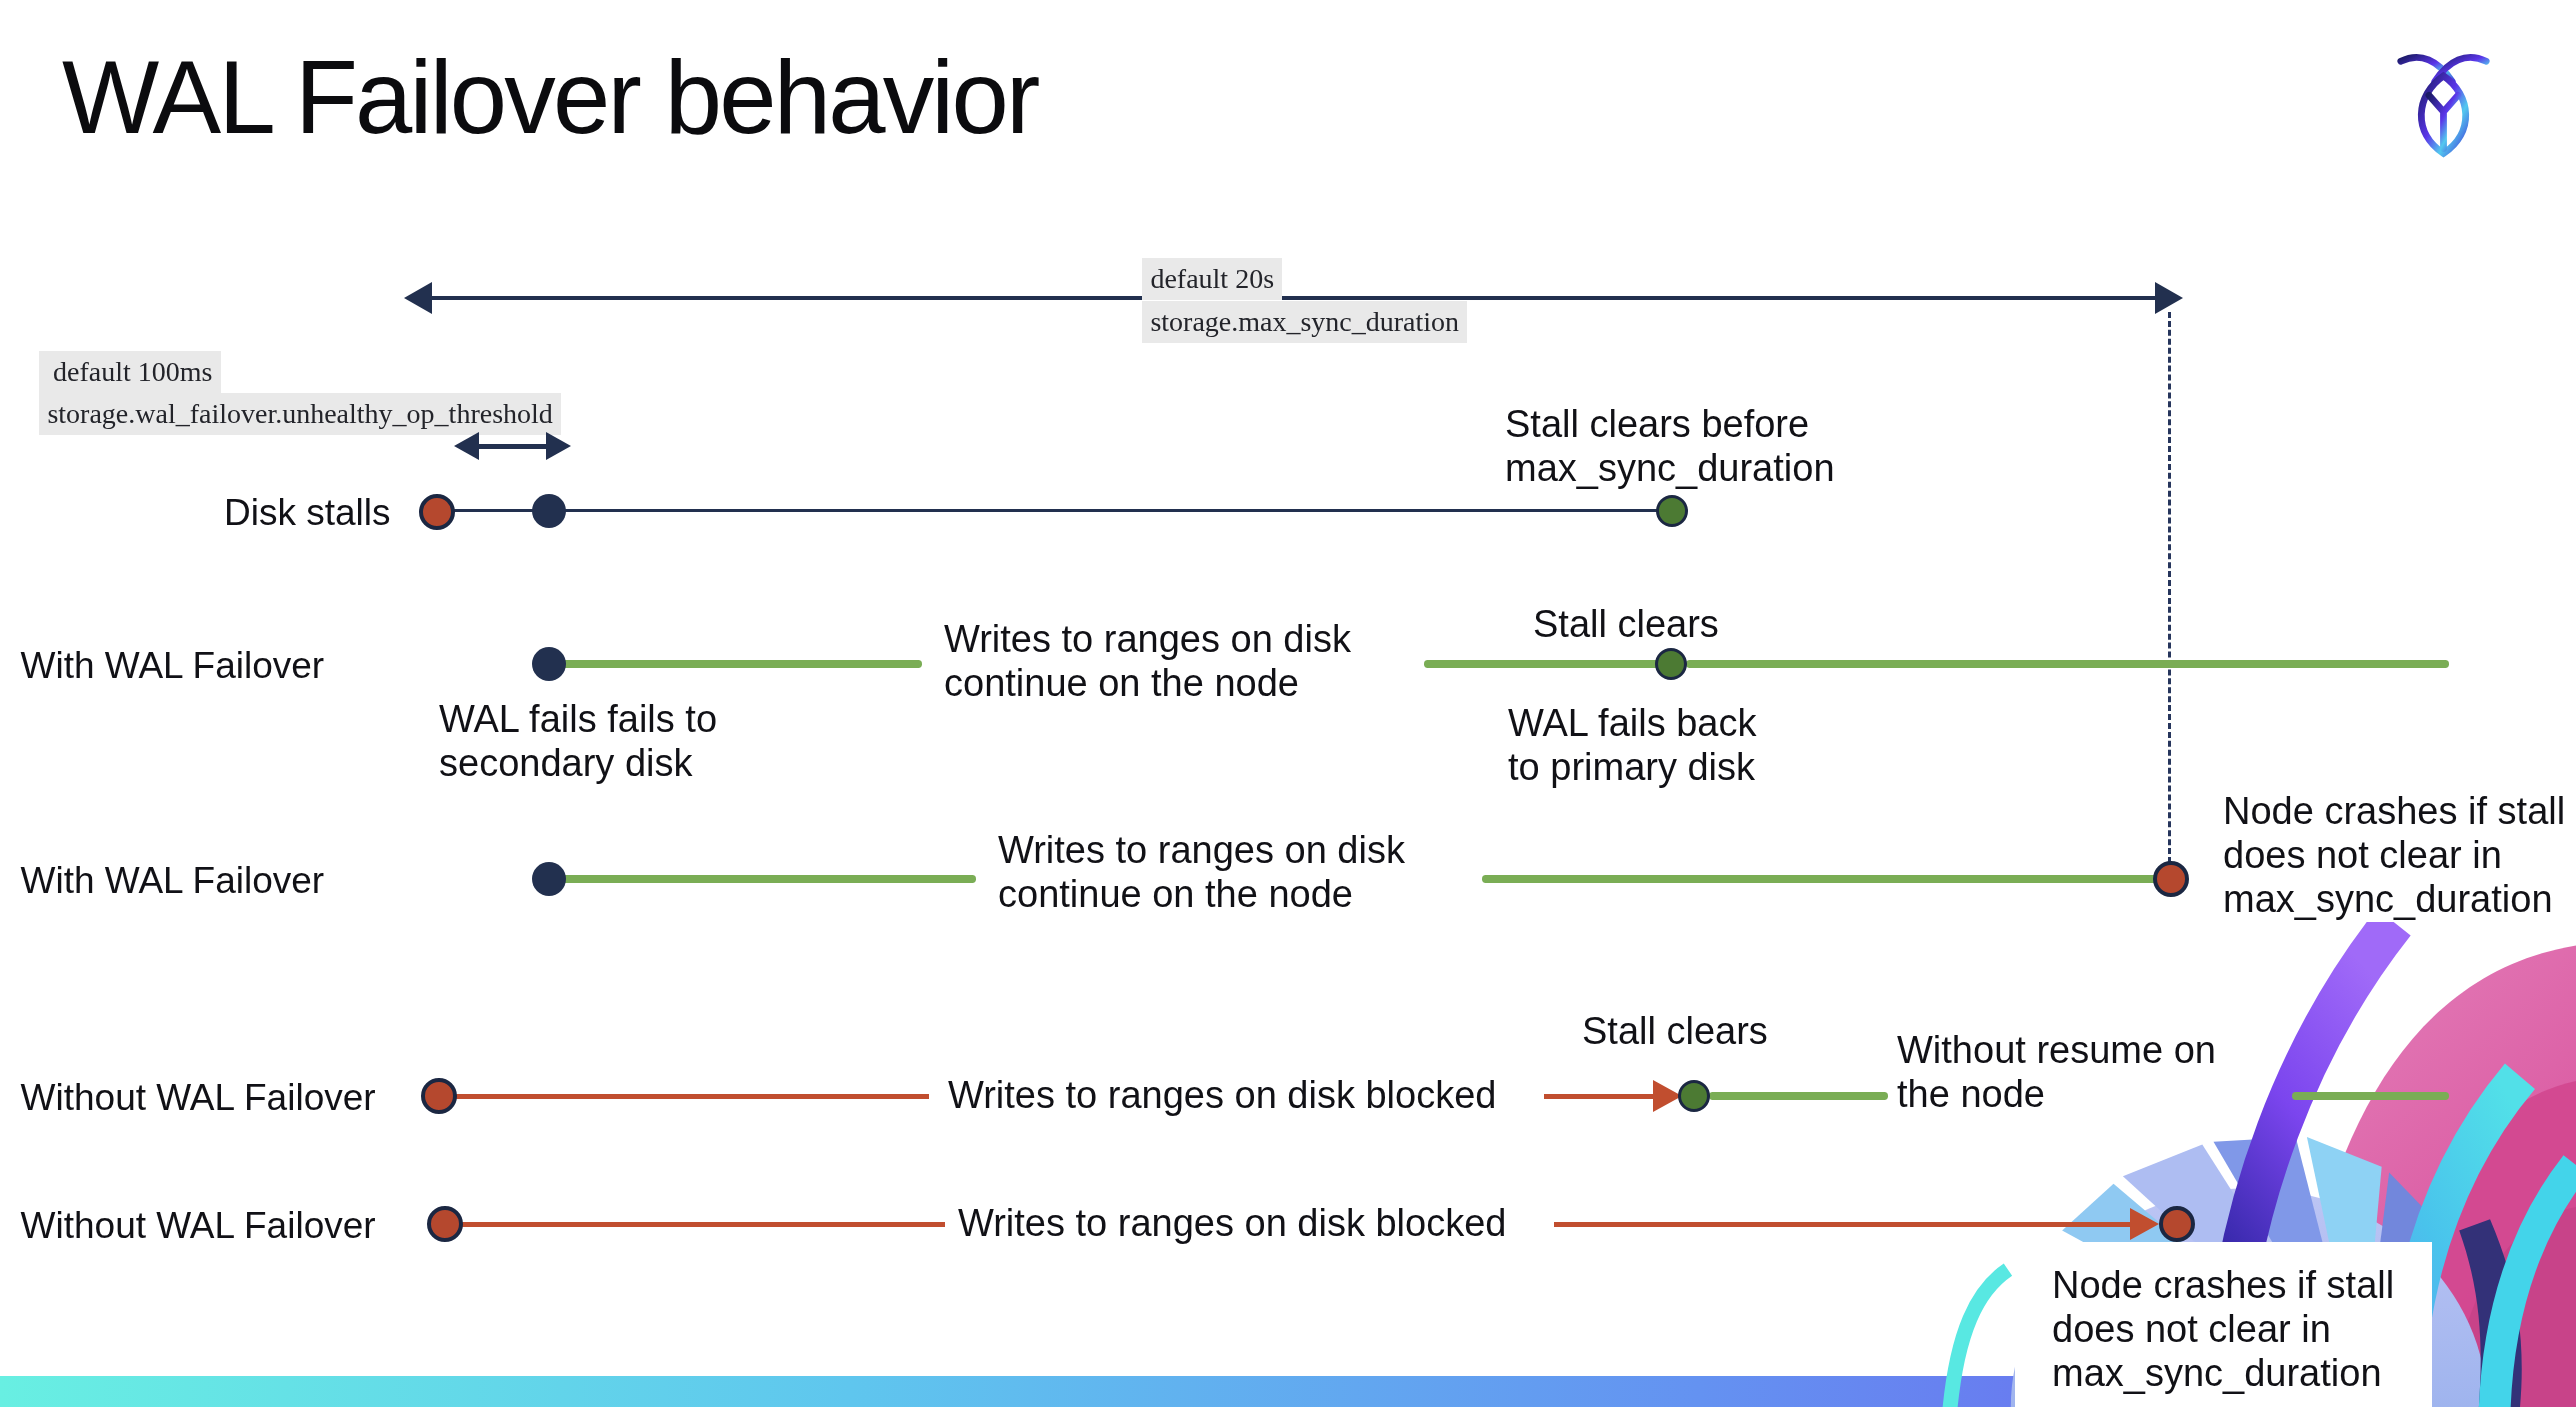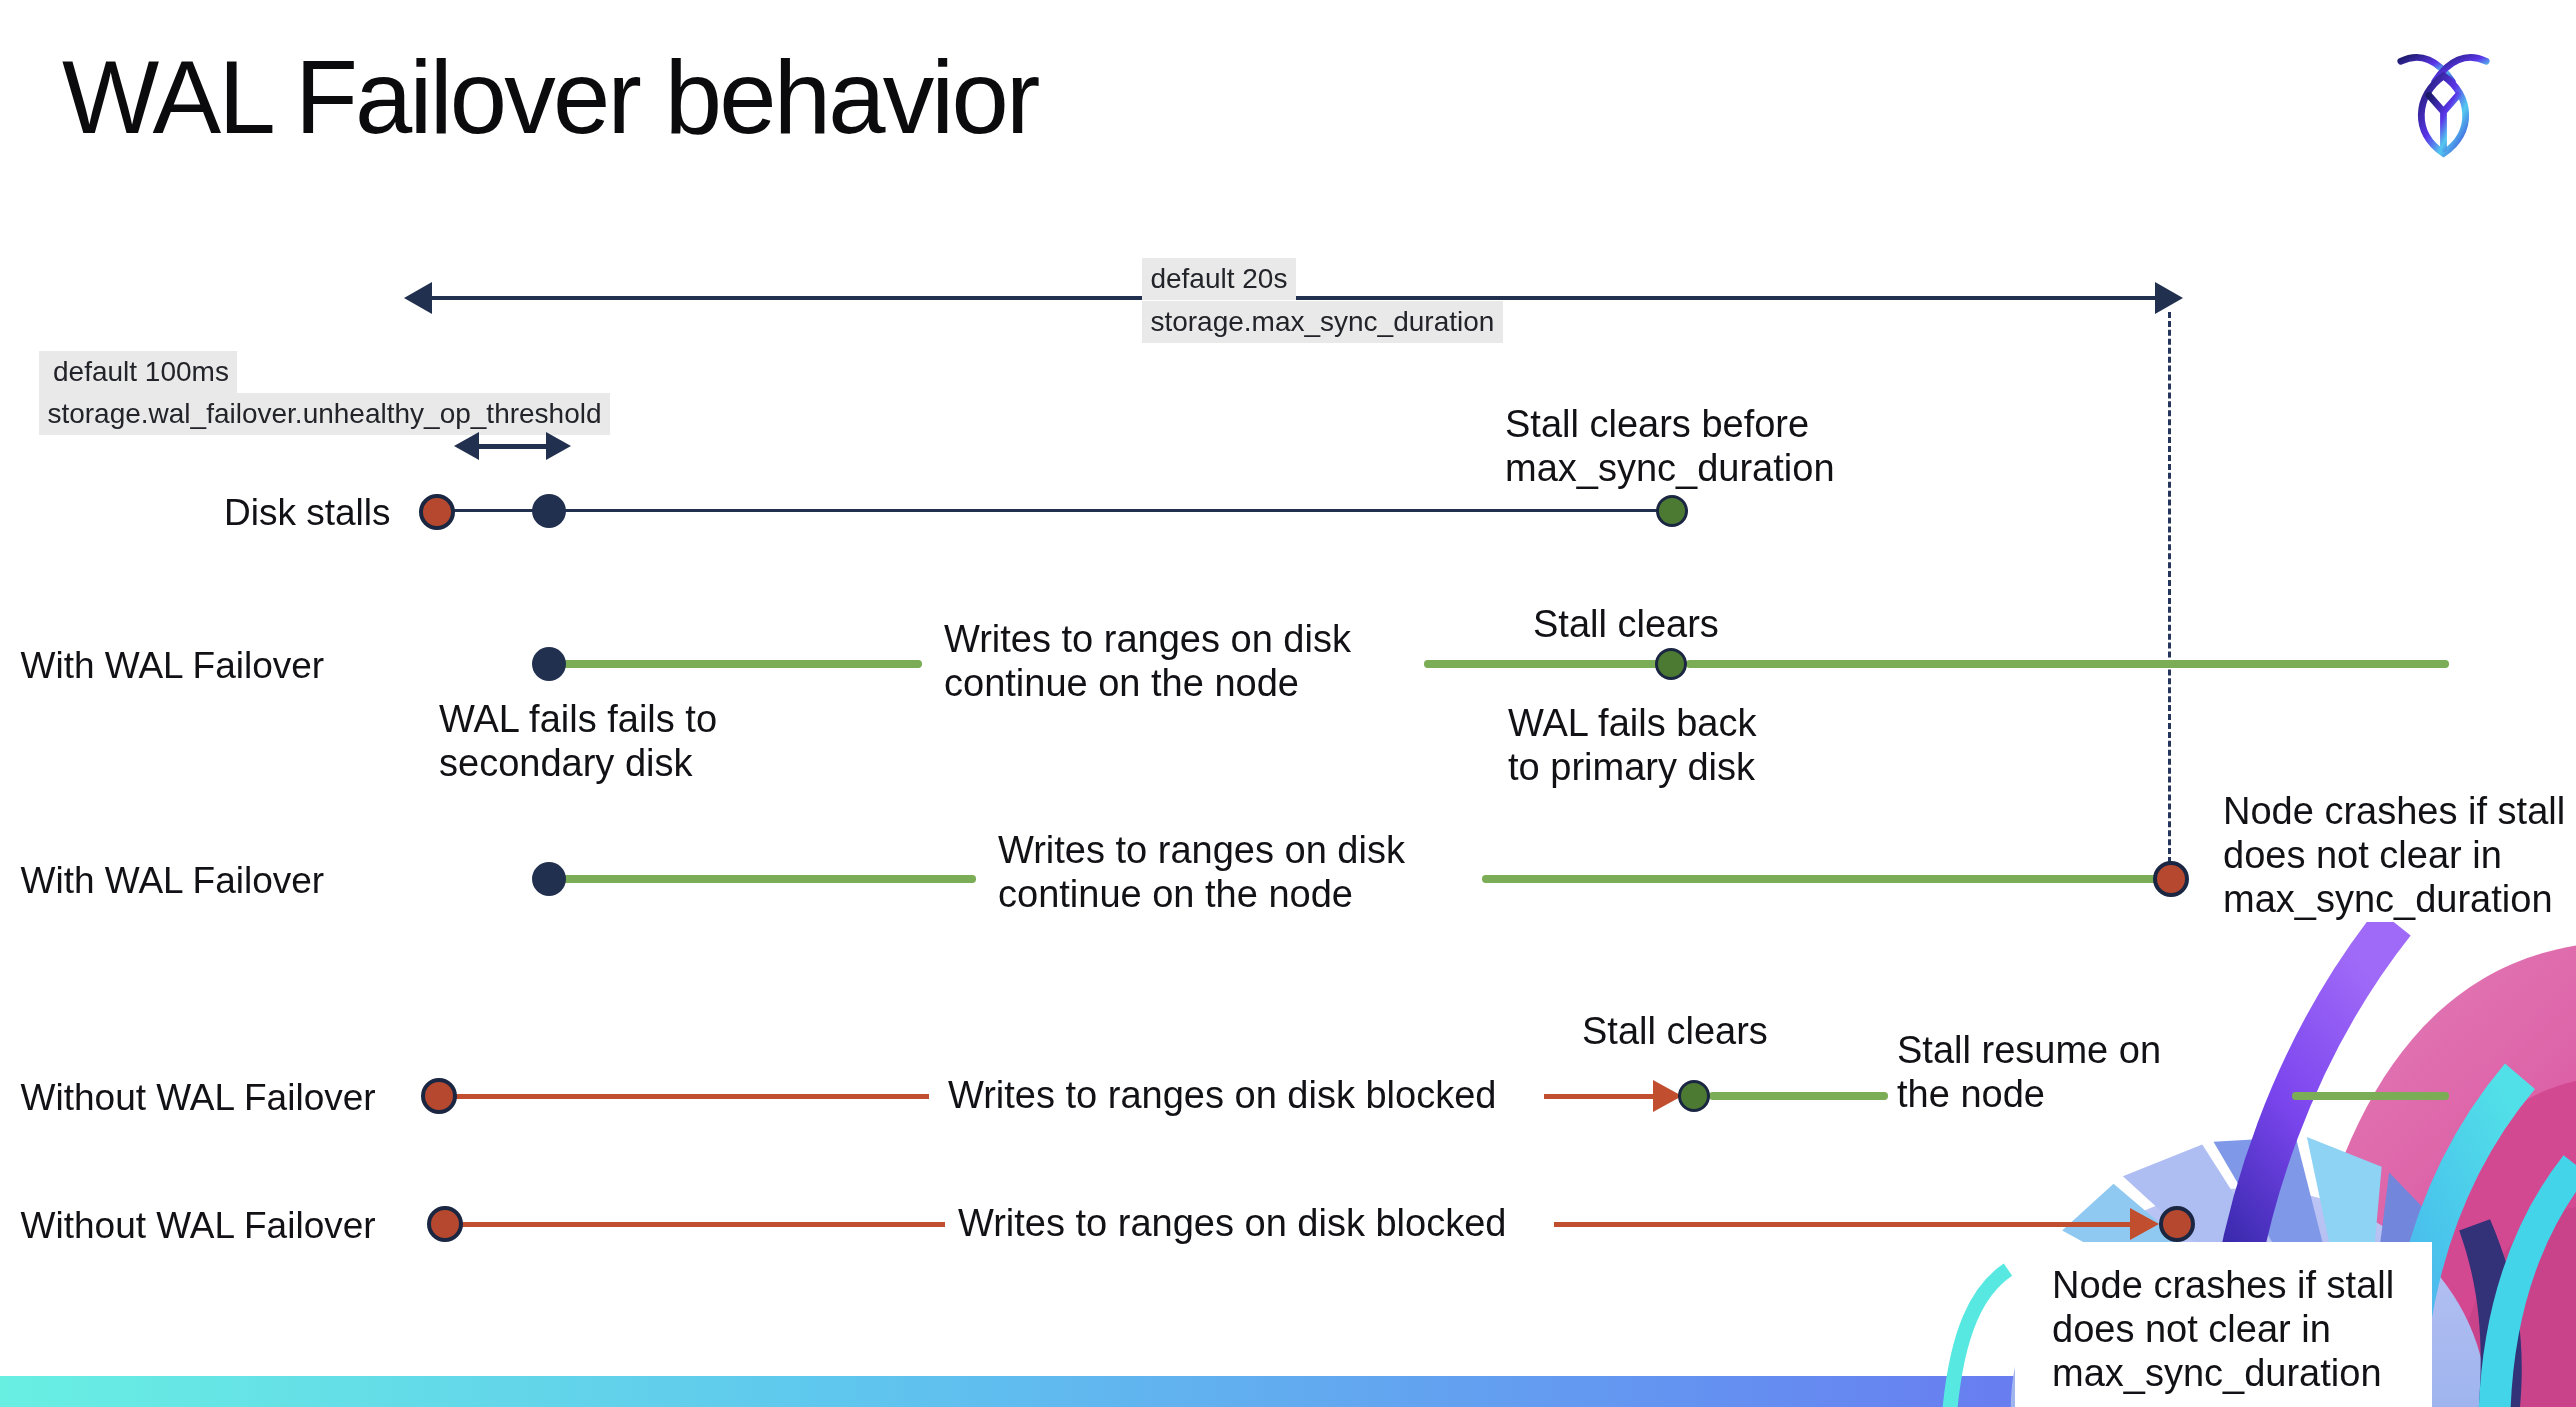--- a/index.html
+++ b/index.html
@@ -4,21 +4,21 @@
 <style>
   :root{
     --navy:#22304f; --navy-dark:#1b2742; --red-dot:#b5482e; --red-line:#c14e2f;
     --green-line:#7aad55; --green-dot:#4c7a33; --chip-bg:#e9e9e9; --ink:#111116;
   }
   html,body{margin:0;padding:0;background:#fff;}
   #slide{position:relative;width:2576px;height:1408px;background:#ffffff;overflow:hidden;
          font-family:"Liberation Sans",sans-serif;color:var(--ink);}
   .abs{position:absolute;}
   .title{font-size:103px;font-weight:normal;letter-spacing:-2.8px;color:#0b0b0e;white-space:nowrap;}
-  .chip{font-family:Liberation Sans, sans-serif;font-size:28px;line-height:1.22;color:#23242a;
+  .chip{font-family:Liberation Serif, serif;font-size:28px;line-height:1.22;color:#23242a;
         background:var(--chip-bg);padding:3.7px 8.4px;white-space:nowrap;display:inline-block;}
   .rowlbl{font-size:37px;white-space:nowrap;}
   .t{font-size:38px;line-height:44px;white-space:nowrap;}
   .center{text-align:left;}
   .hline{height:2.8px;background:var(--navy);}
   .gline{height:7.5px;background:var(--green-line);border-radius:3.7px;}
   .rline{height:4.7px;background:var(--red-line);}
   .dot{border-radius:50%;box-sizing:border-box;}
   .dot-navy{width:34px;height:34px;background:var(--navy);}
   .dot-red{width:36px;height:36px;background:var(--red-dot);border:4.7px solid var(--navy-dark);}
@@ -175,21 +175,21 @@
   <div class="abs rowlbl" style="left:20.6px;top:1077px;">Without WAL Failover</div>
   <div class="abs rline" style="left:454px;top:1094px;width:475px;"></div>
   <div class="abs dot dot-red z2" style="left:421px;top:1078px;"></div>
   <div class="abs t" style="left:948px;top:1073px;">Writes to ranges on disk  blocked</div>
   <div class="abs rline" style="left:1544px;top:1094px;width:114px;"></div>
   <div class="abs ah-red" style="left:1653px;top:1080px;"></div>
   <div class="abs gline z2" style="left:1709px;top:1092px;width:179px;"></div>
   <div class="abs dot dot-green z3" style="left:1678px;top:1080px;"></div>
   <div class="abs t center" style="left:1582px;top:1009px;width:280px;">Stall clears</div>
   <div class="abs t center" style="left:1897px;top:1028px;width:379px;">
-    <div>Stall resume on</div>
+    <div>Without resume on</div>
     <div>the node</div>
   </div>
   <div class="abs gline z3" style="left:2292px;top:1092px;width:157px;"></div>
 
   <div class="abs rowlbl" style="left:20.6px;top:1205px;">Without WAL Failover</div>
   <div class="abs rline" style="left:461px;top:1222px;width:484px;"></div>
   <div class="abs dot dot-red z2" style="left:427px;top:1206px;"></div>
   <div class="abs t" style="left:958px;top:1201px;">Writes to ranges on disk  blocked</div>
   <div class="abs rline z3" style="left:1554px;top:1222px;width:581px;"></div>
   <div class="abs ah-red z3" style="left:2130px;top:1208px;"></div>

